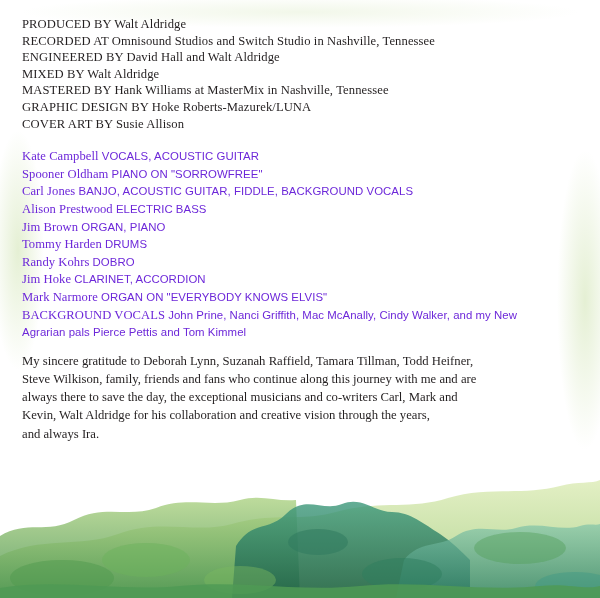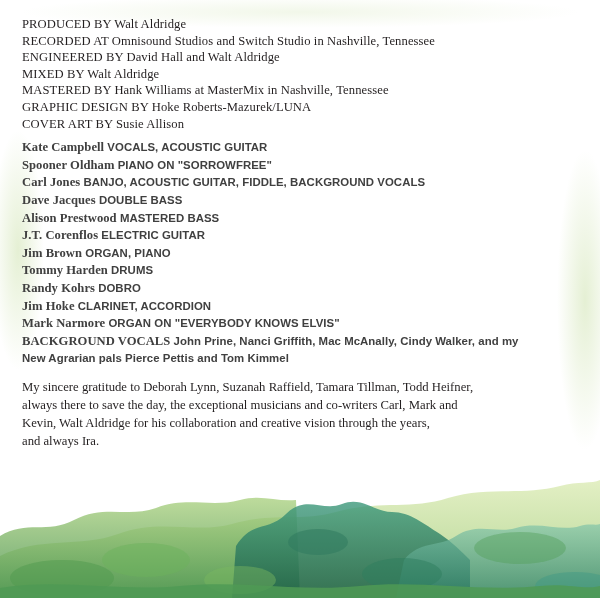--- a/index.html
+++ b/index.html
@@ -31,39 +31,38 @@
   
   .page {
     position: relative;
     z-index: 2;
     padding: 16px 20px 0 22px;
     box-sizing: border-box;
     height: 598px;
   }
 
   .credits-block {
-    margin: 0 0 7px 0;
+    margin: 0 0 16px 0;
   }
   .credit-line {
     font-size: 12.6px;
     line-height: 16.6px;
     color: #231f20;
     letter-spacing: 0.1px;
     white-space: nowrap;
   }
 
   .performers-block {
     margin: 0 0 10px 0;
   }
   .performer-line {
     font-size: 12.6px;
     line-height: 17.6px;
-    color: #404040;
+    color: #6d28d9;
     letter-spacing: 0.05px;
-    font-weight: bold;
   }
   .performer-name {
     font-family: "Liberation Serif", serif;
   }
   .performer-roles {
     font-family: "Liberation Sans", sans-serif;
     font-size: 11.4px;
   }
 
   .thanks-block {
@@ -152,30 +151,22 @@
     </div>
     <div class="performer-line">
       <span class="performer-name">Spooner Oldham</span>
       <span class="performer-roles">PIANO ON "SORROWFREE"</span>
     </div>
     <div class="performer-line">
       <span class="performer-name">Carl Jones</span>
       <span class="performer-roles">BANJO, ACOUSTIC GUITAR, FIDDLE, BACKGROUND VOCALS</span>
     </div>
     <div class="performer-line">
-      <span class="performer-name">Dave Jacques</span>
-      <span class="performer-roles">DOUBLE BASS</span>
-    </div>
-    <div class="performer-line">
       <span class="performer-name">Alison Prestwood</span>
-      <span class="performer-roles">MASTERED BASS</span>
-    </div>
-    <div class="performer-line">
-      <span class="performer-name">J.T. Corenflos</span>
-      <span class="performer-roles">ELECTRIC GUITAR</span>
+      <span class="performer-roles">ELECTRIC BASS</span>
     </div>
     <div class="performer-line">
       <span class="performer-name">Jim Brown</span>
       <span class="performer-roles">ORGAN, PIANO</span>
     </div>
     <div class="performer-line">
       <span class="performer-name">Tommy Harden</span>
       <span class="performer-roles">DRUMS</span>
     </div>
     <div class="performer-line">
@@ -191,18 +182,19 @@
       <span class="performer-roles">ORGAN ON "EVERYBODY KNOWS ELVIS"</span>
     </div>
     <div class="performer-line" style="max-width:520px;">
       <span class="performer-name">BACKGROUND VOCALS</span>
       <span class="performer-roles">John Prine, Nanci Griffith, Mac McAnally, Cindy Walker, and my New Agrarian pals Pierce Pettis and Tom Kimmel</span>
     </div>
   </section>
 
   <section class="thanks-block">
     <div class="thanks-line">My sincere gratitude to Deborah Lynn, Suzanah Raffield, Tamara Tillman, Todd Heifner,</div>
+    <div class="thanks-line">Steve Wilkison, family, friends and fans who continue along this journey with me and are</div>
     <div class="thanks-line">always there to save the day, the exceptional musicians and co-writers Carl, Mark and</div>
     <div class="thanks-line">Kevin, Walt Aldridge for his collaboration and creative vision through the years,</div>
     <div class="thanks-line">and always Ira.</div>
   </section>
 
 </div>
 
 </body></html>

